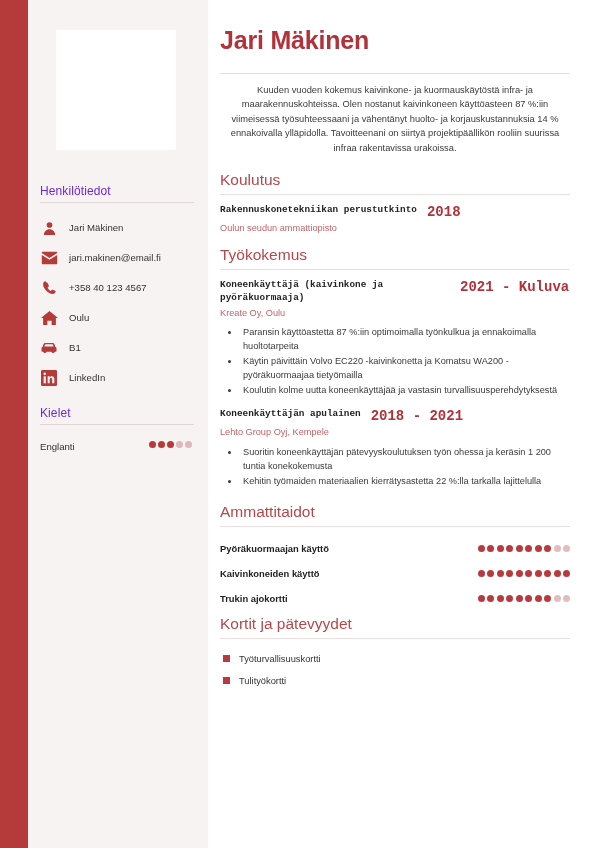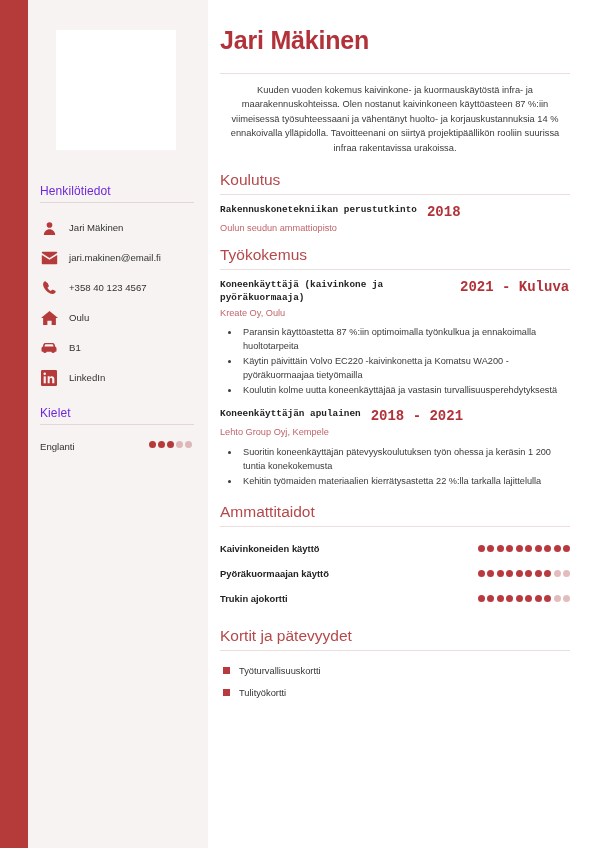--- a/index.html
+++ b/index.html
@@ -190,21 +190,21 @@
     color: #222222;
   }
   .skill-dots { display: flex; gap: 2.5px; align-items: center; }
   .sdot {
     width: 7px;
     height: 7px;
     border-radius: 50%;
     background: #e3bdbd;
   }
   .sdot.on { background: #b83a3e; }
-  .sec-certs { margin-top: 16px; }
+  .sec-certs { margin-top: 4px; }
   .cert-list {
     list-style: none;
     margin: 6px 0 0 0;
     padding: 0;
   }
   .cert-row {
     display: flex;
     align-items: center;
     height: 22px;
     padding-left: 3px;
@@ -368,47 +368,47 @@
             <li>Kehitin työmaiden materiaalien kierrätysastetta 22 %:lla tarkalla lajittelulla</li>
           </ul>
       </div>
     </section>
 
     <section class="sec sec-skills">
       <h2 class="sec-title">Ammattitaidot</h2>
       <div class="sec-rule"></div>
 
       <div class="skill-row">
+        <span class="skill-name">Pyöräkuormaajan käyttö</span>
+        <span class="skill-dots">
+            <span class="sdot on"></span>
+            <span class="sdot on"></span>
+            <span class="sdot on"></span>
+            <span class="sdot on"></span>
+            <span class="sdot on"></span>
+            <span class="sdot on"></span>
+            <span class="sdot on"></span>
+            <span class="sdot on"></span>
+            <span class="sdot"></span>
+            <span class="sdot"></span>
+          </span>
+      </div>
+      <div class="skill-row">
         <span class="skill-name">Kaivinkoneiden käyttö</span>
         <span class="skill-dots">
             <span class="sdot on"></span>
             <span class="sdot on"></span>
             <span class="sdot on"></span>
             <span class="sdot on"></span>
             <span class="sdot on"></span>
             <span class="sdot on"></span>
             <span class="sdot on"></span>
             <span class="sdot on"></span>
             <span class="sdot on"></span>
             <span class="sdot on"></span>
-          </span>
-      </div>
-      <div class="skill-row">
-        <span class="skill-name">Pyöräkuormaajan käyttö</span>
-        <span class="skill-dots">
-            <span class="sdot on"></span>
-            <span class="sdot on"></span>
-            <span class="sdot on"></span>
-            <span class="sdot on"></span>
-            <span class="sdot on"></span>
-            <span class="sdot on"></span>
-            <span class="sdot on"></span>
-            <span class="sdot on"></span>
-            <span class="sdot"></span>
-            <span class="sdot"></span>
           </span>
       </div>
       <div class="skill-row">
         <span class="skill-name">Trukin ajokortti</span>
         <span class="skill-dots">
             <span class="sdot on"></span>
             <span class="sdot on"></span>
             <span class="sdot on"></span>
             <span class="sdot on"></span>
             <span class="sdot on"></span>

